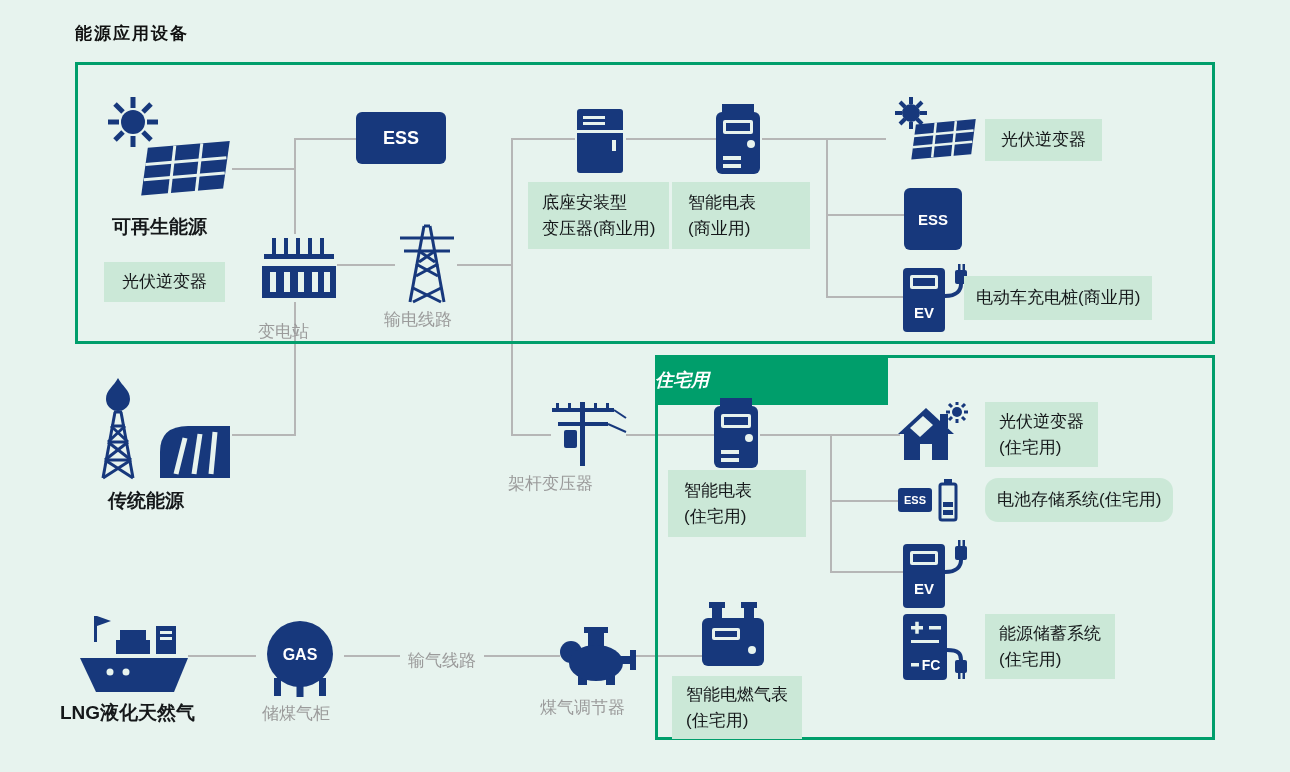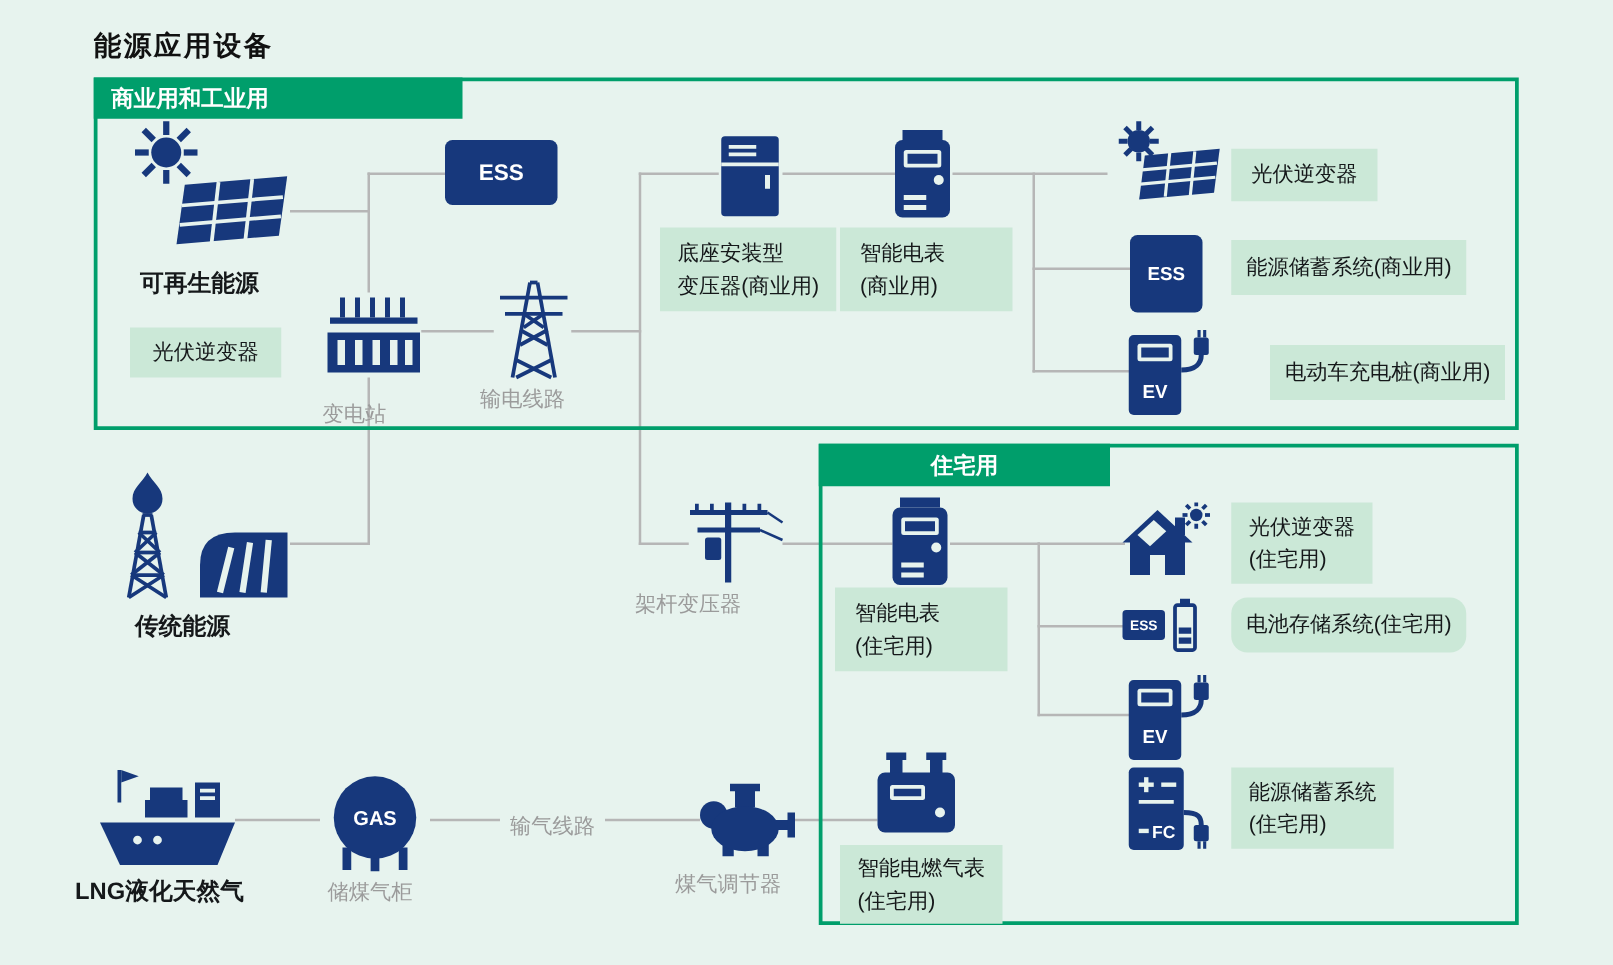--- a/index.html
+++ b/index.html
@@ -13,21 +13,21 @@
   .hline{height:2px;}
   .vline{width:2px;}
   .frame{position:absolute;border:3px solid var(--green);box-sizing:border-box;}
   .frame-header{position:absolute;background:var(--green);color:#fff;font-weight:bold;
     font-size:18px;display:flex;align-items:center;box-sizing:border-box;}
   .glabel{position:absolute;background:var(--label);color:var(--ink);
     font-size:17px;line-height:1.5;white-space:nowrap;}
   .glabel span{display:block;}
   .gray-label{position:absolute;color:var(--gray);font-size:17px;white-space:nowrap;}
   .dark-label{position:absolute;color:var(--ink);font-size:19px;font-weight:600;white-space:nowrap;}
-  .title{position:absolute;color:#111;font-size:22px;font-weight:600;letter-spacing:2px;}
+  .title{position:absolute;color:#111;font-size:17px;font-weight:600;letter-spacing:2px;}
   .essbox{position:absolute;background:var(--navy);color:#fff;font-weight:bold;
     border-radius:6px;display:flex;align-items:center;justify-content:center;}
   .center{}
   svg{position:absolute;overflow:visible;}
   svg text{font-family:"Liberation Sans","DejaVu Sans",sans-serif;}
   .if{fill:var(--navy);}
   .is{stroke:var(--navy);fill:none;}
   .iw{fill:var(--bg);}
   .iws{stroke:var(--bg);fill:none;}
   .it{fill:#fff;font-weight:bold;}
@@ -56,26 +56,23 @@
   <div class="line hline" style="left:760px;top:434px;width:72px;"></div>
   <div class="line vline" style="left:830px;top:434px;height:139px;"></div>
   <div class="line hline" style="left:830px;top:434px;width:70px;"></div>
   <div class="line hline" style="left:830px;top:500px;width:70px;"></div>
   <div class="line hline" style="left:830px;top:571px;width:75px;"></div>
   <div class="line hline" style="left:188px;top:655px;width:68px;"></div>
   <div class="line hline" style="left:344px;top:655px;width:216px;"></div>
   <div class="line hline" style="left:636px;top:655px;width:66px;"></div>
 
   <div class="frame" style="left:75px;top:62px;width:1140px;height:282px;"></div>
-  <div class="frame-header" style="left:75px;top:62px;width:295px;height:33px;padding-left:14px;">
-    <span>商业用和工业用</span>
-  </div>
 
   <div class="frame" style="left:655px;top:355px;width:560px;height:385px;"></div>
-  <div class="frame-header" style="left:655px;top:355px;width:233px;height:34px;justify-content:center;">
+  <div class="frame-header" style="left:655px;top:355px;width:233px;height:50px;font-style:italic;">
     <span>住宅用</span>
   </div>
 
   <div class="title" style="left:75px;top:22px;">能源应用设备</div>
 
   <svg style="left:100px;top:96px;" width="135" height="112" viewBox="0 0 135 112">
     <g class="is" stroke-width="5">
       <line x1="47" y1="26" x2="58" y2="26"></line>
         <line x1="43" y1="36" x2="51" y2="44"></line>
       <line x1="33" y1="40" x2="33" y2="51"></line>
@@ -192,35 +189,32 @@
       </g>
     </g>
   </svg>
   <div class="glabel" style="left:985px;top:119px;padding:8px 16px;">
     <span>光伏逆变器</span>
   </div>
 
   <div class="essbox" style="left:904px;top:188px;width:58px;height:62px;font-size:15px;">
     <span>ESS</span>
   </div>
-  <div class="glabel" style="left:985px;top:192px;padding:9px 12px;">
-    <span>能源储蓄系统(商业用)</span>
-  </div>
 
   <svg style="left:903px;top:262px;" width="64" height="72" viewBox="0 0 64 72">
     <rect class="if" x="0" y="6" width="42" height="64" rx="4"></rect>
     <rect class="iw" x="7" y="13" width="28" height="14" rx="2"></rect>
     <rect class="if" x="10" y="16" width="22" height="8"></rect>
     <text class="it" x="21" y="56" font-size="15" text-anchor="middle">EV</text>
     <path class="is" stroke-width="4" d="M42 34 C54 34 58 28 58 22"></path>
     <rect class="if" x="52" y="8" width="12" height="14" rx="2"></rect>
     <rect class="if" x="55" y="2" width="2.5" height="6"></rect>
       <rect class="if" x="59.5" y="2" width="2.5" height="6"></rect>
   </svg>
-  <div class="glabel" style="left:1016px;top:276px;padding:9px 12px;">
+  <div class="glabel" style="left:964px;top:276px;padding:9px 12px;">
     <span>电动车充电桩(商业用)</span>
   </div>
 
   <svg style="left:82px;top:378px;" width="150" height="106" viewBox="0 0 150 106">
     <path class="if" d="M36 0 C40 8 48 12 48 21 A12 12 0 1 1 24 21 C24 12 32 8 36 0 Z"></path>
     <g class="is" stroke-width="3">
       <line x1="21" y1="100" x2="33" y2="34"></line>
         <line x1="51" y1="100" x2="39" y2="34"></line>
       <line x1="32" y1="34" x2="40" y2="34"></line>
       <line x1="29" y1="48" x2="43" y2="48"></line>

